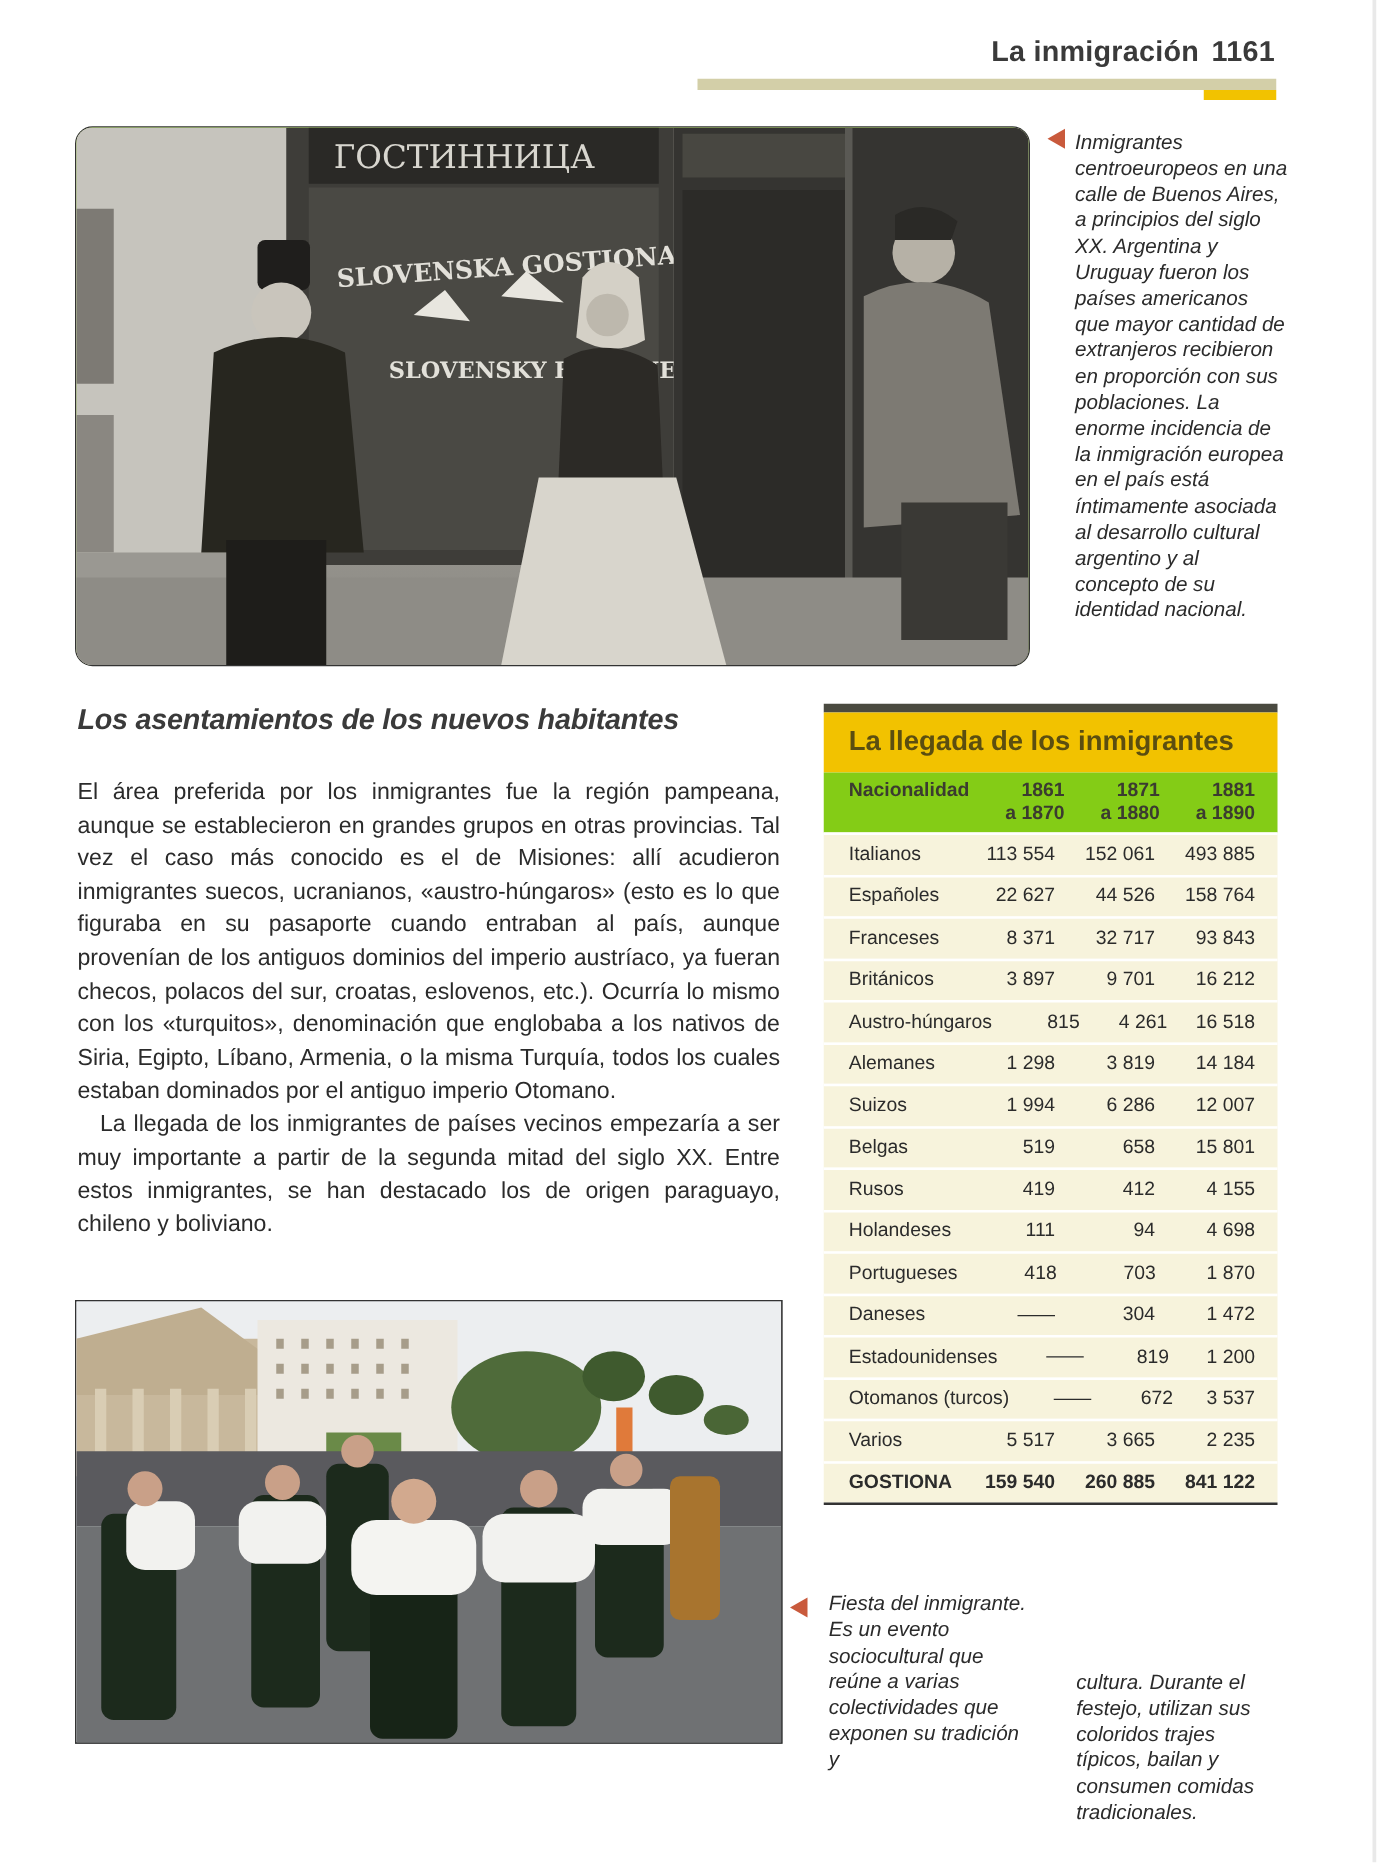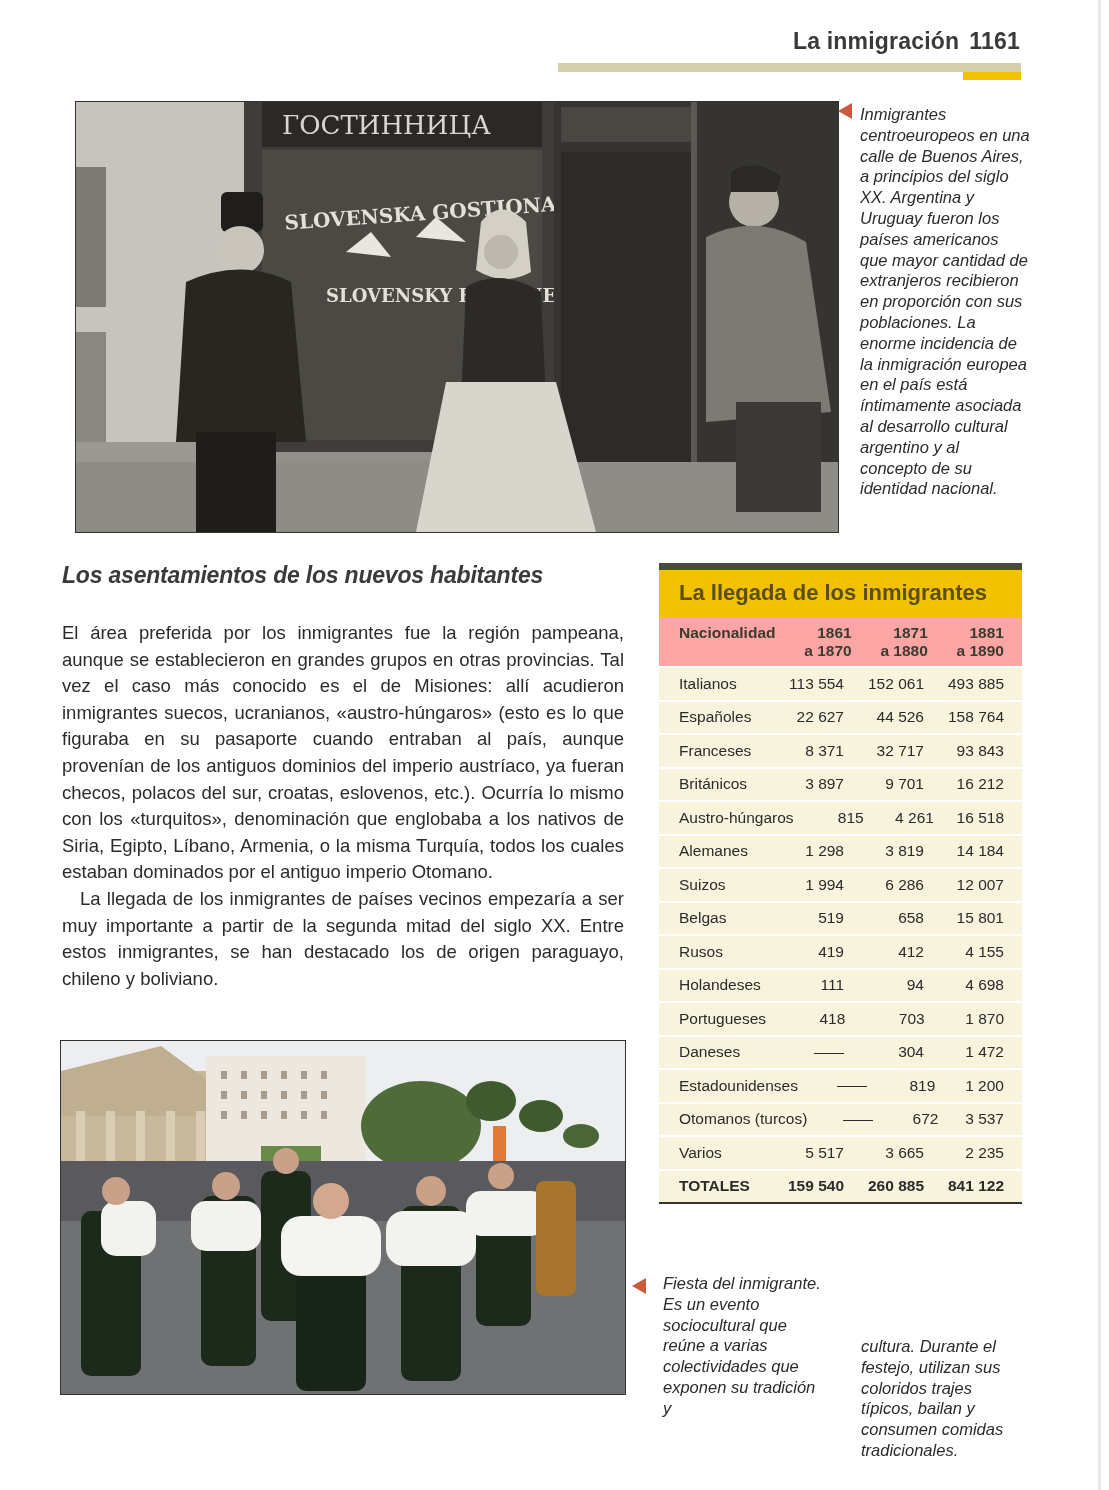--- a/index.html
+++ b/index.html
@@ -10,21 +10,21 @@
   .right-edge { position:absolute; left:1098px; top:0; width:3px; height:1490px; background:#e9e9e9; }
   
   .running-header { position:absolute; left:700px; top:28px; width:320px; text-align:right;
     font-size:23px; color:#3a3a3a; letter-spacing:0.2px;font-weight:bold; }
   .running-header .pg { margin-left:10px; }
   .header-rule { position:absolute; left:558px; top:63px; width:463px; height:9px; background:#d3cfa8; }
   .header-accent { position:absolute; left:963px; top:72px; width:58px; height:8px; background:#f2c200; }
 
   
   .photo { position:absolute; border:1px solid #333; overflow:hidden; }
-  .photo-top { left:75px; top:101px; width:762px; height:430px; background:#bef264; }
+  .photo-top { left:60px; top:101px; width:762px; height:430px; background:#bef264;border-radius:14px; }
   .photo-bottom { left:60px; top:1040px; width:564px; height:353px; background:#6a6e70; }
 
   
   .caption { position:absolute; font-style:italic; font-size:16.5px; line-height:20.8px; color:#2b2b2b; }
   .caption-top { left:860px; top:104px; width:170px; }
   .caption-bottom-1 { left:663px; top:1273px; width:160px; }
   .caption-bottom-2 { left:861px; top:1336px; width:165px; }
   .tri { position:absolute; width:0; height:0; border-top:8px solid transparent; border-bottom:8px solid transparent; border-right:14px solid #c95a3c; }
   .tri-top { left:838px; top:103px; }
   .tri-bottom { left:632px; top:1278px; }
@@ -35,21 +35,21 @@
   .body-text { position:absolute; left:62px; top:620px; width:562px; font-size:18.5px; line-height:26.6px;
     text-align:justify; color:#2b2b2b; }
   .body-text p { margin:0; }
   .body-text p.indent { text-indent:18px; }
 
   
   .table-box { position:absolute; left:659px; top:563px; width:363px; }
   .table-topbar { height:7px; background:#4a4a40; }
   .table-title { height:38px; background:#f2c200; font-size:22px; font-weight:bold; color:#5b4e10;
     padding:10px 0 0 20px; box-sizing:content-box; height:28px; padding-bottom:10px; }
-  .thead { display:flex; background:#fca5a5; padding:6px 18px 6px 20px; font-weight:bold; font-size:15.5px; line-height:18px; color:#3b3b30; }
+  .thead { display:flex; background:#84cc16; padding:6px 18px 6px 20px; font-weight:bold; font-size:15.5px; line-height:18px; color:#3b3b30; }
   .thead .c0 { flex:1; }
   .thead .cn { width:80px; text-align:right; }
   .row { display:flex; align-items:center; height:31.5px; background:#f7f3dc; border-top:2px solid #ffffff;
     padding:0 18px 0 20px; font-size:15.5px; color:#2b2b2b; }
   .row .c0 { flex:1; white-space:nowrap; }
   .row .cn { width:80px; text-align:right; white-space:nowrap; }
   .row.total { font-weight:bold; }
   .table-bottom { height:2px; background:#333; }
   .dash { display:inline-block; width:30px; height:1px; background:#2b2b2b; vertical-align:middle; }
 </style>
@@ -216,21 +216,21 @@
         <div class="cn">3 537</div>
       </div>
       <div class="row">
         <div class="c0">Varios</div>
         <div class="cn">5 517</div>
         <div class="cn">3 665</div>
         <div class="cn">2 235</div>
       </div>
     </div>
   <div class="row total">
-    <div class="c0">TOTALES</div>
+    <div class="c0">GOSTIONA</div>
     <div class="cn">159 540</div>
     <div class="cn">260 885</div>
     <div class="cn">841 122</div>
   </div>
   <div class="table-bottom"></div>
 </div>
 
 <div class="photo photo-bottom">
   <svg width="564" height="353" viewBox="0 0 564 353" xmlns="http://www.w3.org/2000/svg">
     <rect width="564" height="353" fill="#e6e8ea"></rect>

